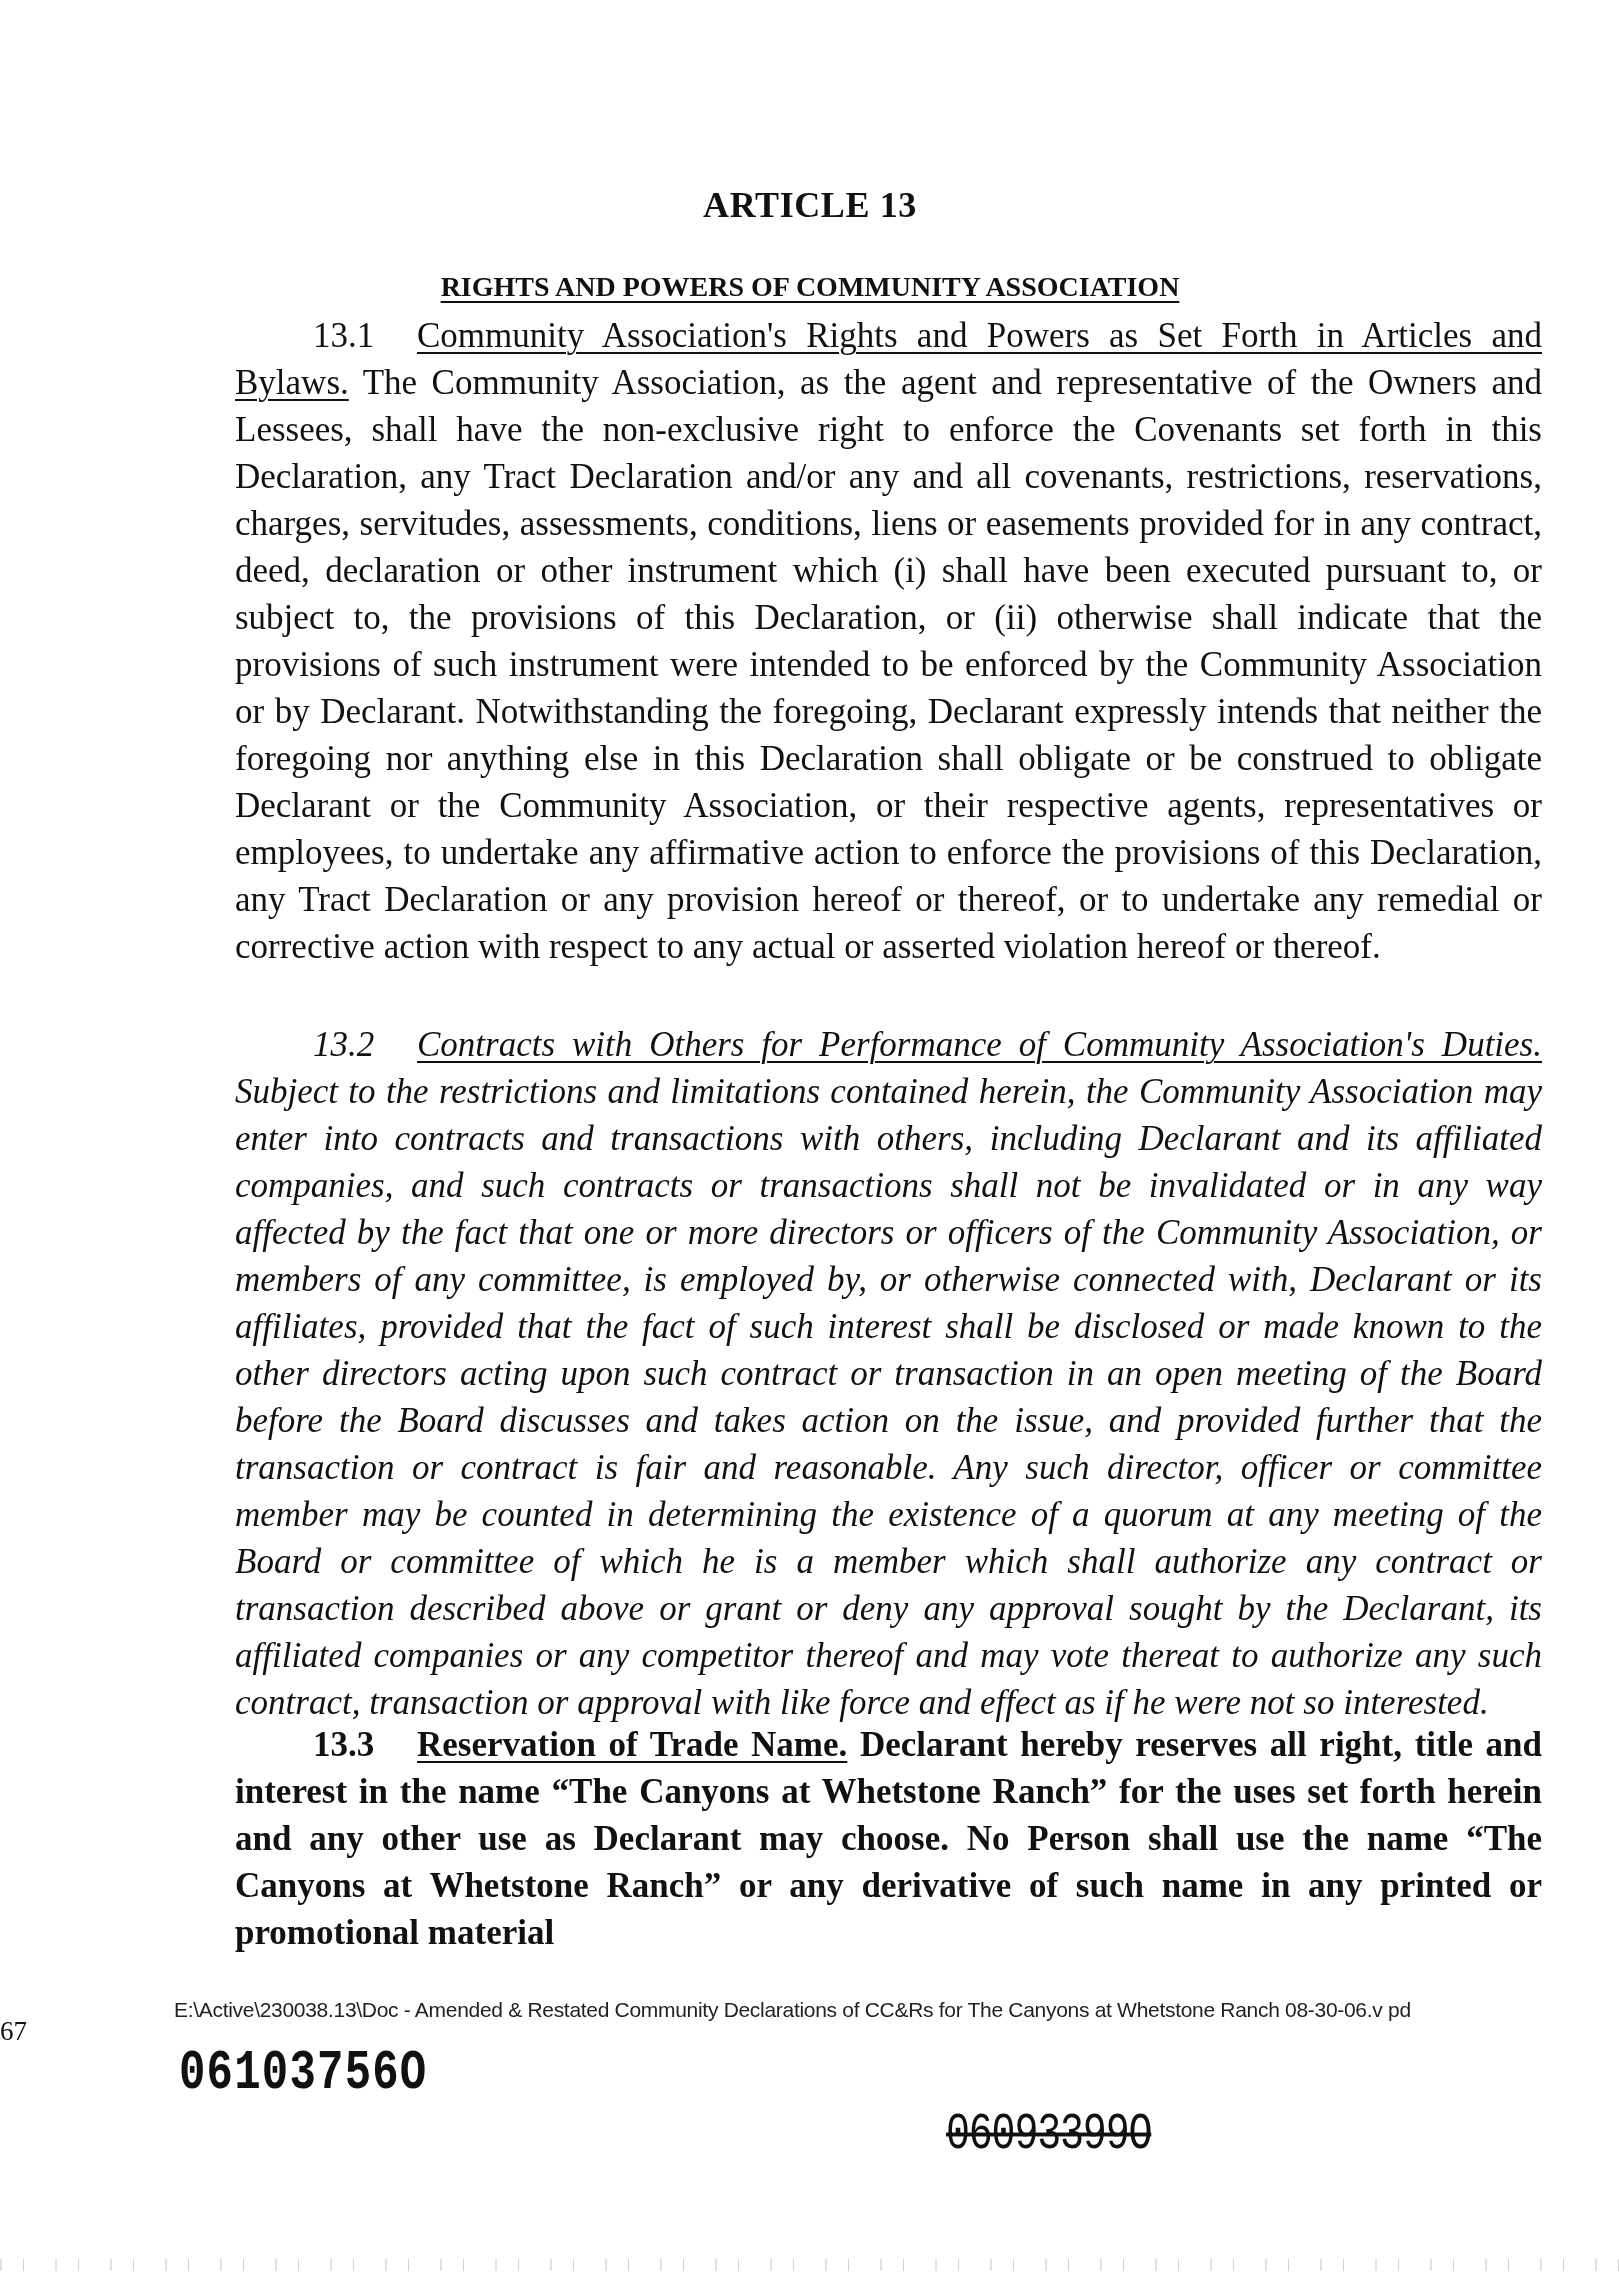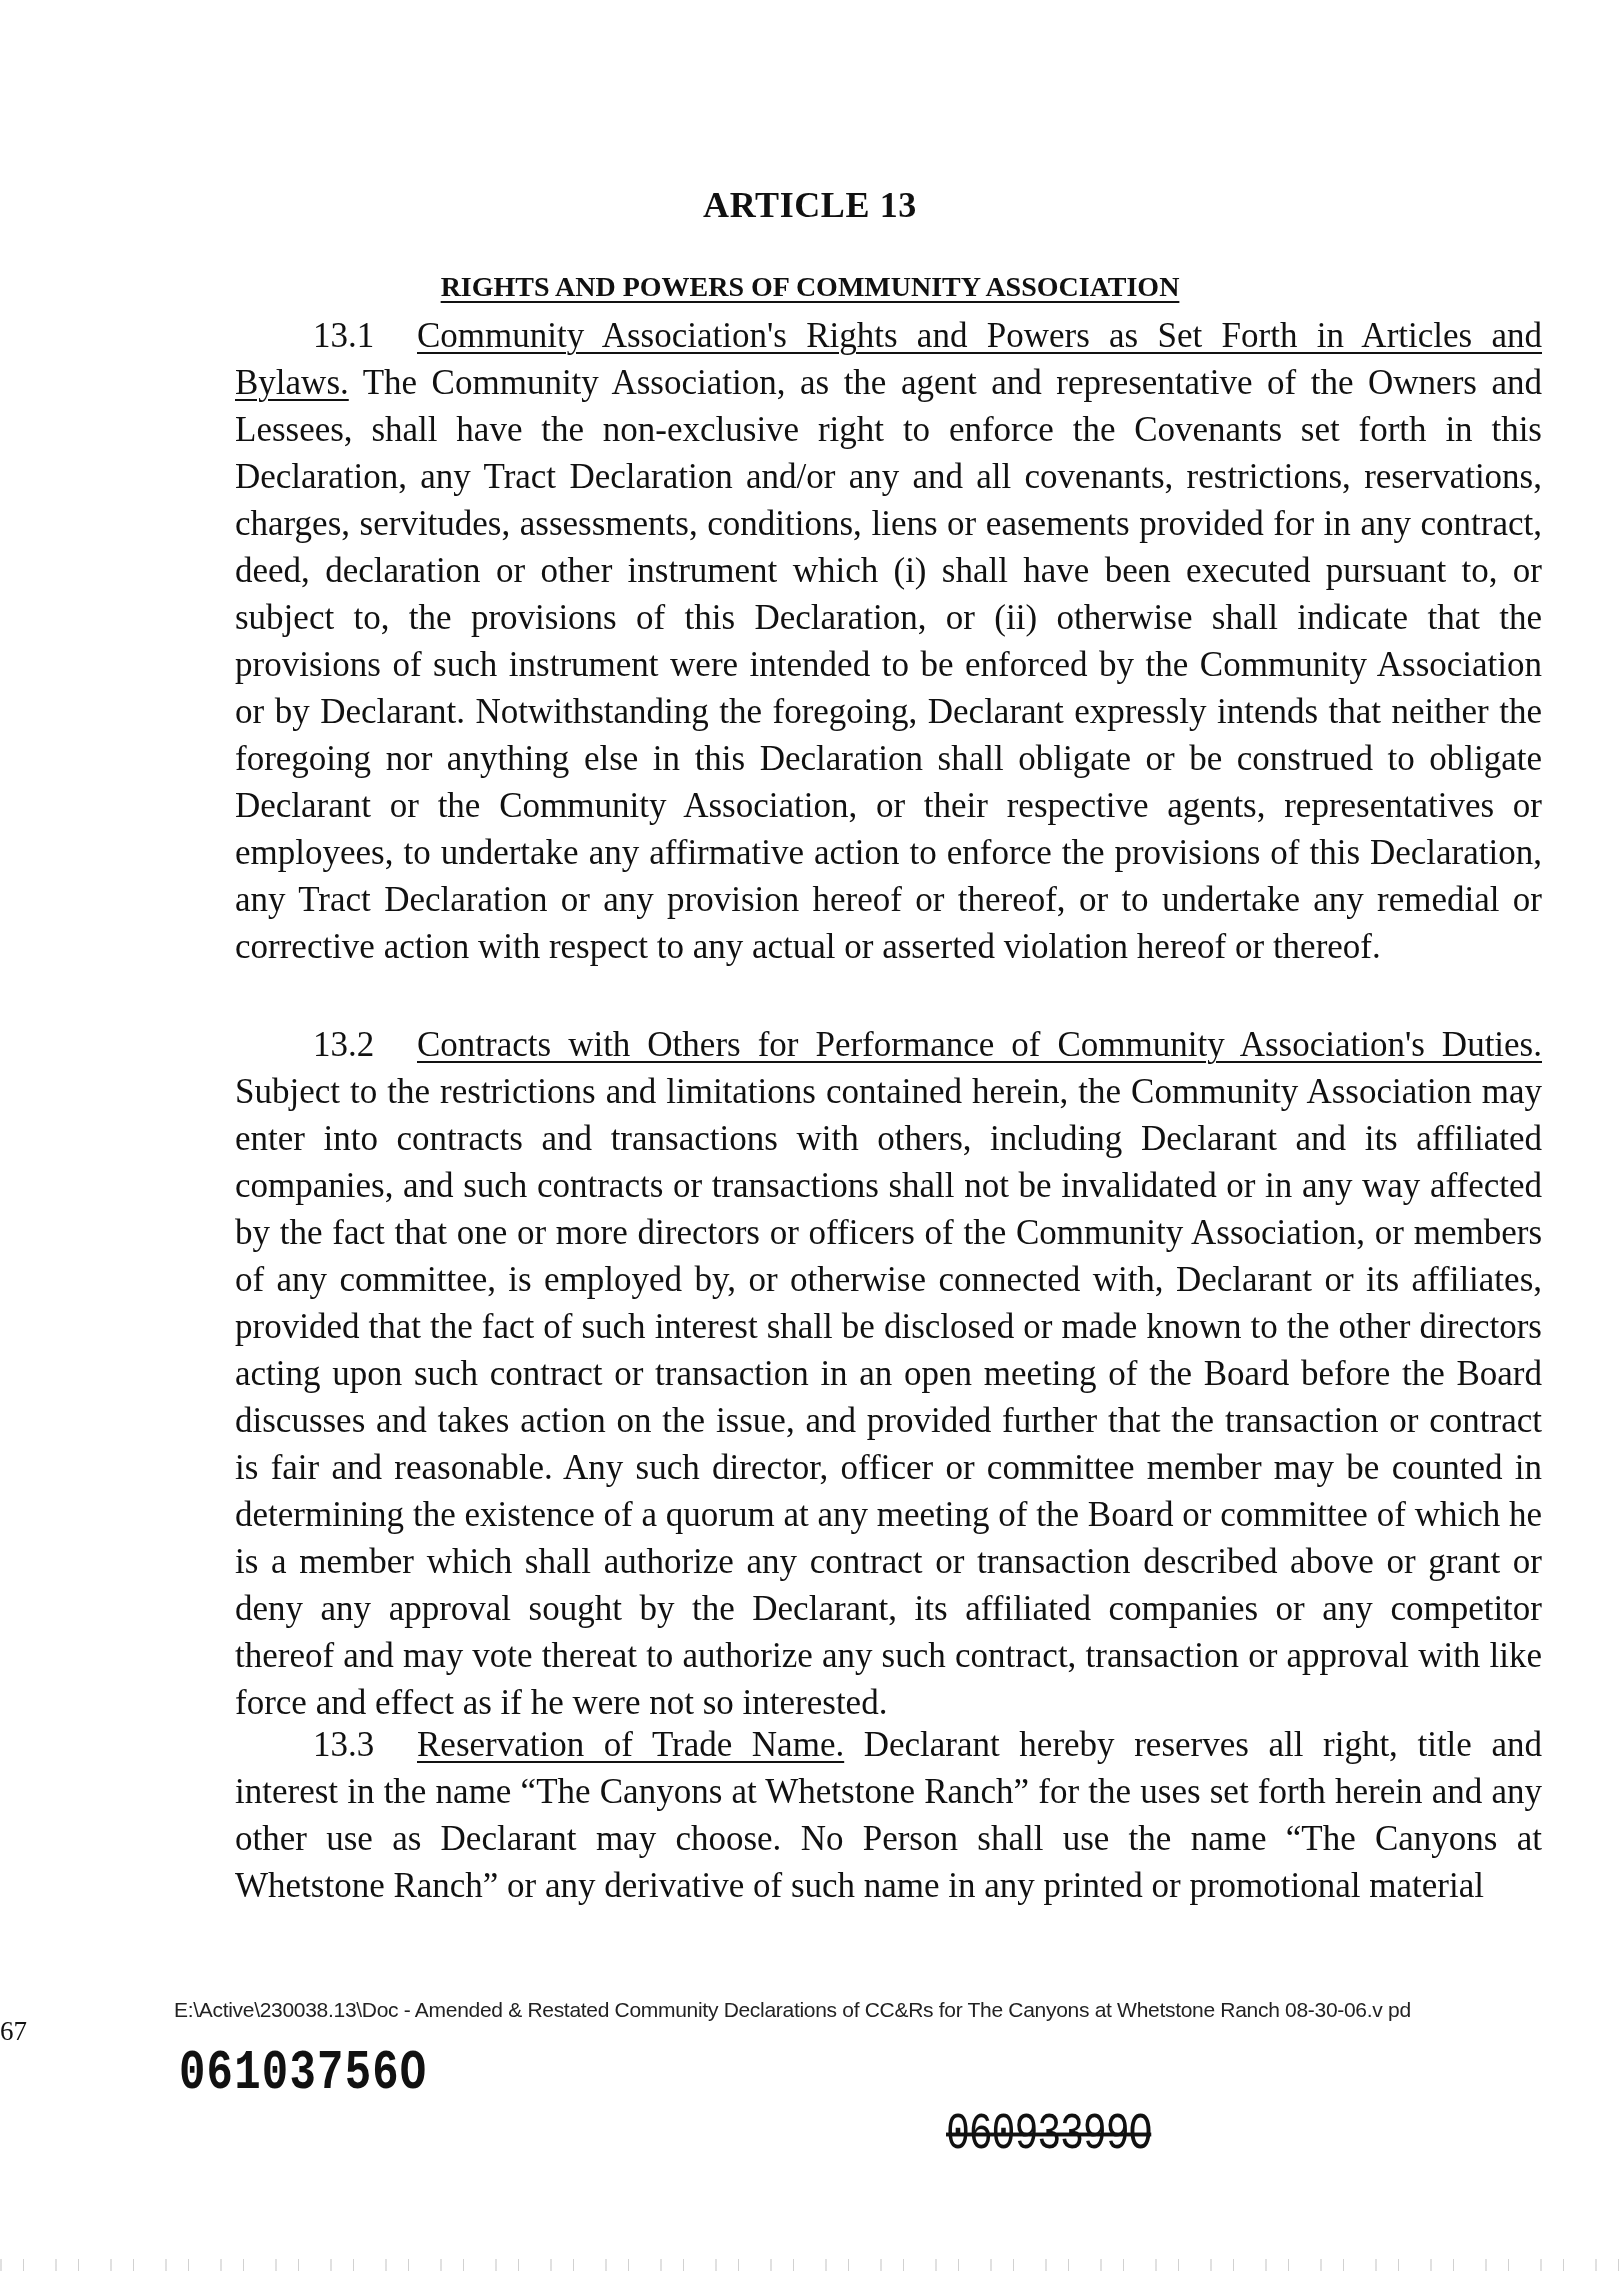--- a/index.html
+++ b/index.html
@@ -6,22 +6,22 @@
   body{width:1620px;height:2295px;position:relative;overflow:hidden;
        font-family:"Liberation Serif","DejaVu Serif",serif;color:#111;}
   .page{position:absolute;left:0;top:0;width:1620px;height:2295px;}
   .article-num{position:absolute;top:184px;left:0;width:1620px;text-align:center;
        font-size:36px;font-weight:bold;letter-spacing:0.6px;}
   .article-title{position:absolute;top:271px;left:0;width:1620px;text-align:center;
        font-size:28px;font-weight:bold;}
   .article-title span{text-decoration:underline;text-decoration-thickness:2.3px;text-underline-offset:4.6px;}
   .body{position:absolute;left:191px;width:1307px;font-size:35px;line-height:47px;text-align:justify;margin-left:44px;}
   .sec1{top:312px;}
-  .sec2{top:1021px;}
-  .sec3{top:1721px;}
+  .sec2{top:1021px;font-style:italic;}
+  .sec3{top:1721px;font-weight:bold;}
   .para{text-indent:78px;margin:0;}
   .secnum{display:inline-block;width:104px;text-indent:0;}
   .heading{text-decoration:underline;text-decoration-thickness:2.3px;text-underline-offset:4.6px;}
   .footer-path{position:absolute;top:1998px;left:174px;width:1331px;font-size:21px;
        font-family:"Liberation Sans",sans-serif;letter-spacing:-0.3px;color:#222;}
   .page-num{position:absolute;top:2016px;left:0;width:1620px;text-align:left;font-size:27px;}
   .doc-num{position:absolute;top:2048px;left:179px;font-size:44px;font-family:"Liberation Mono",monospace;
        font-weight:bold;letter-spacing:1.2px;transform:scaleY(1.25);}
   .old-num{position:absolute;top:2112px;left:946px;font-size:40px;font-family:"Liberation Mono",monospace;
        text-decoration:line-through;text-decoration-thickness:2.9px;transform:scaleY(1.3);letter-spacing:-1.2px;}

